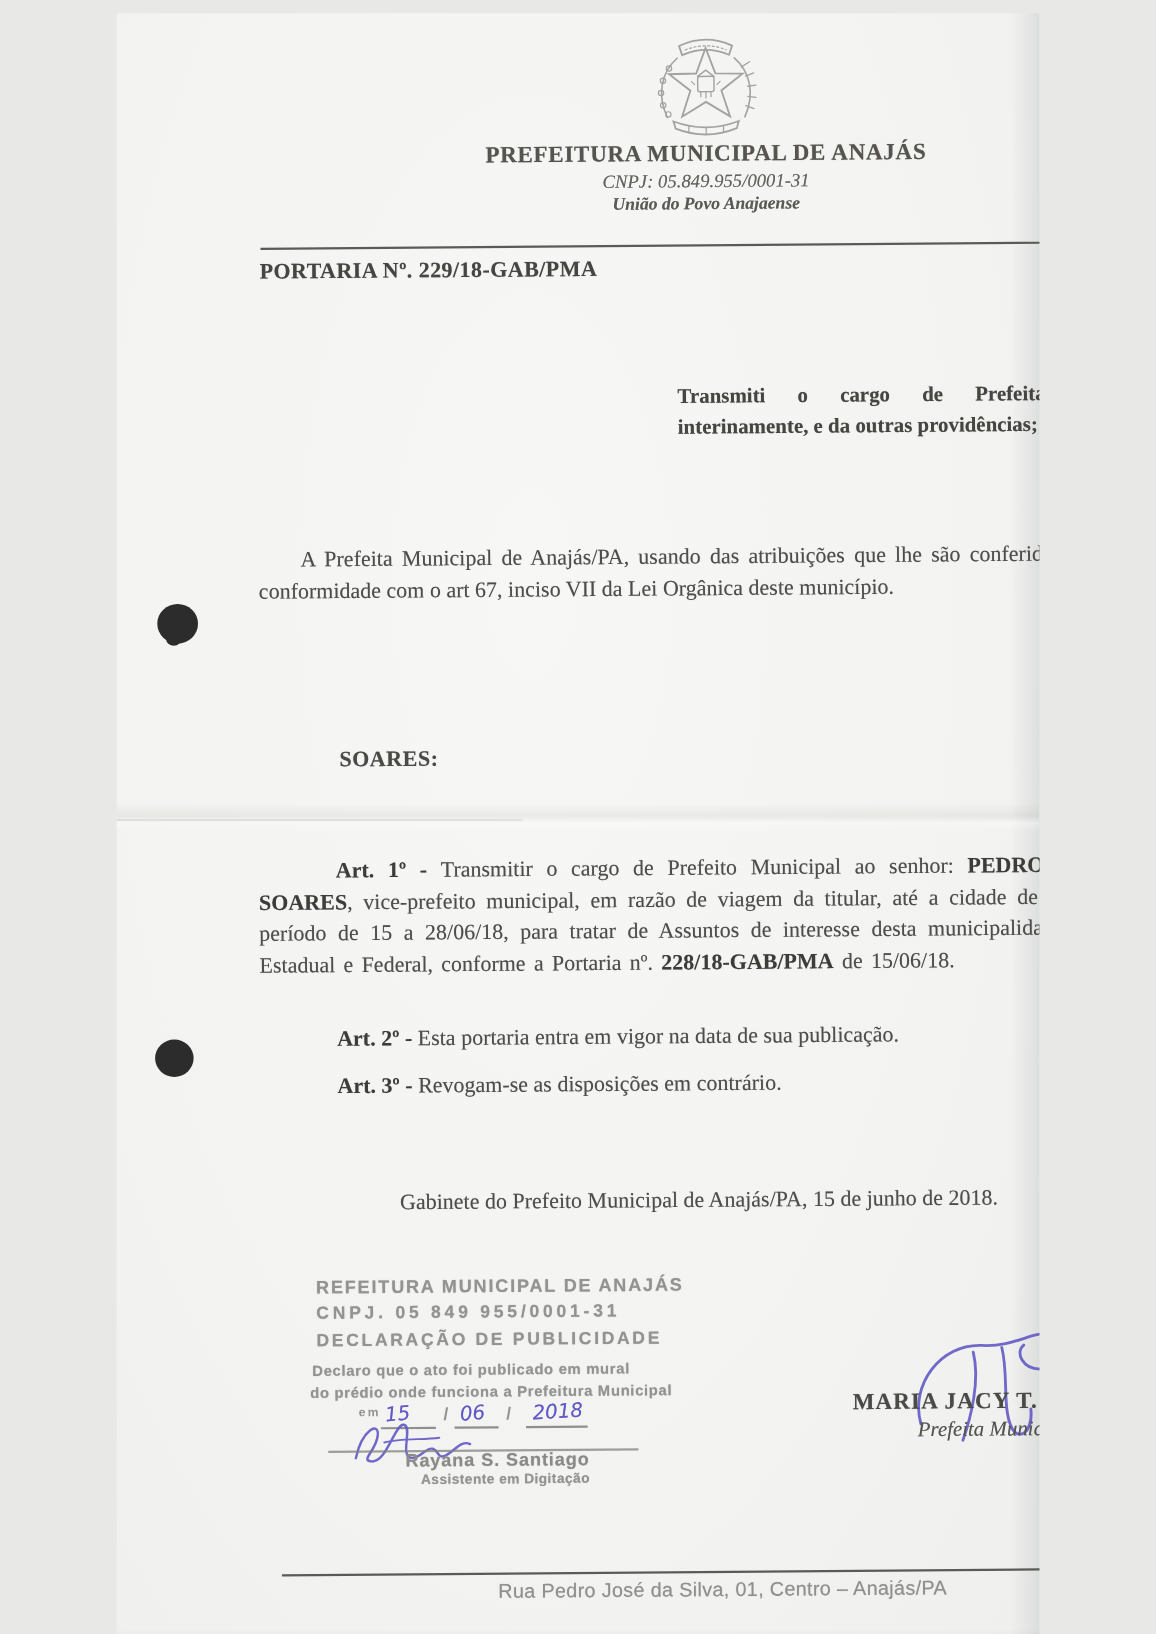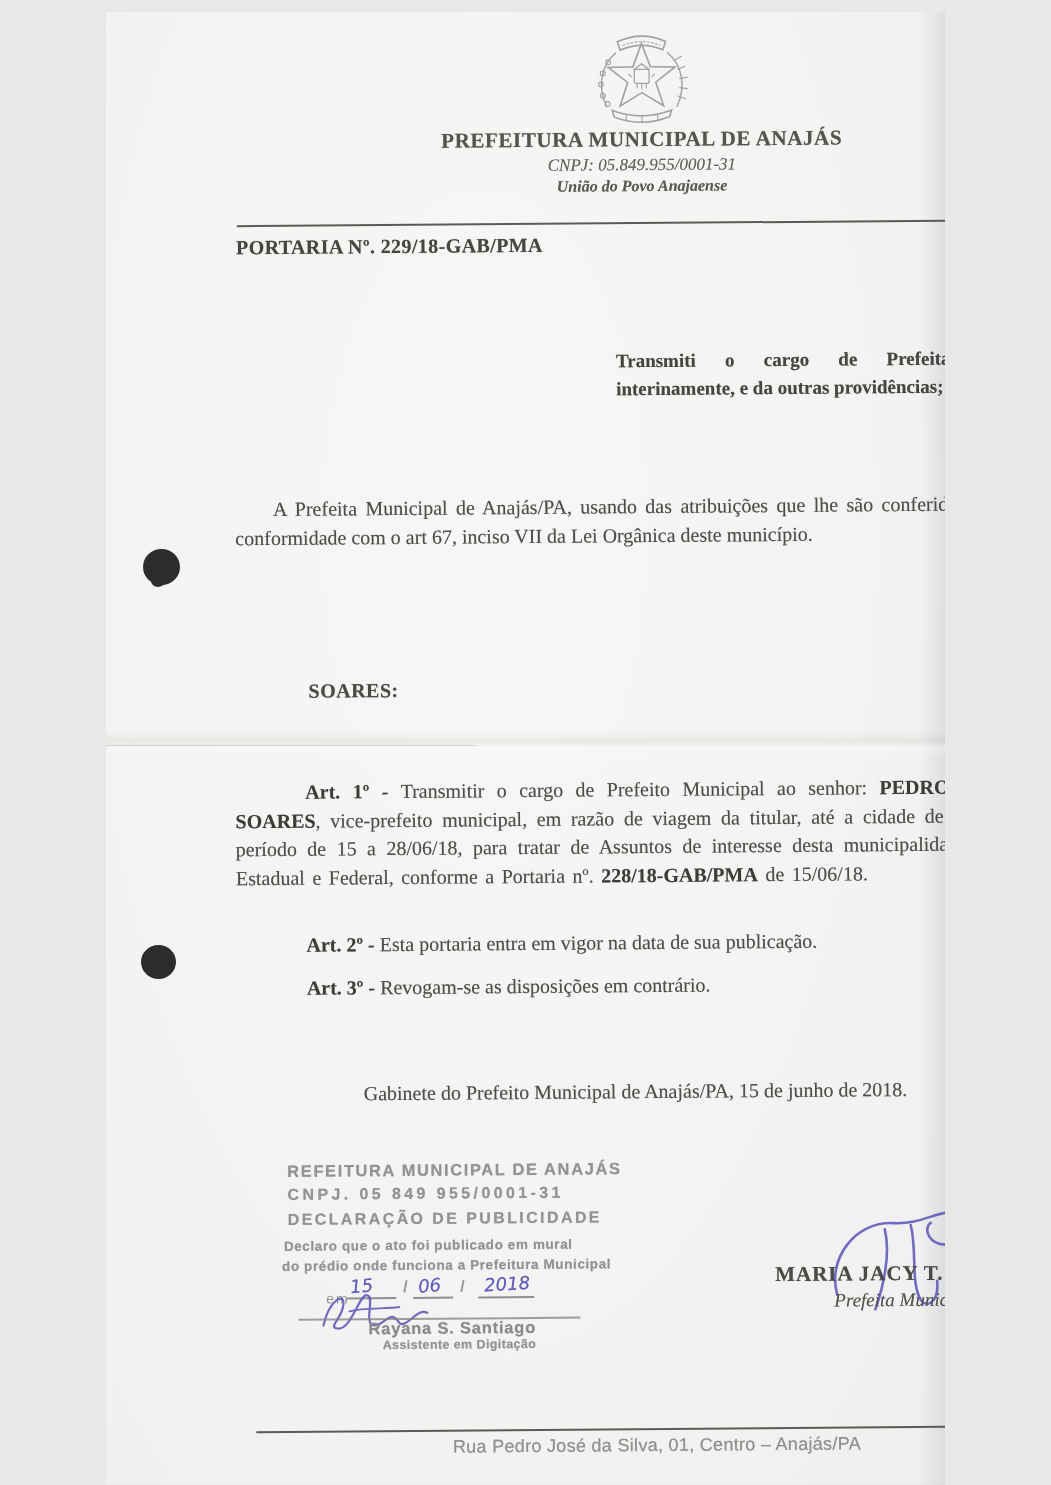--- a/index.html
+++ b/index.html
@@ -54,21 +54,21 @@
   
   .stamp { position:absolute; left:150px; top:1148px; width:340px; height:200px;
            font-family:"Liberation Sans","DejaVu Sans",sans-serif; color:#8e8e8c; opacity:0.95; }
   .stamp .srow { position:absolute; white-space:nowrap; text-shadow:0 0 1px rgba(142,142,140,0.65); }
   .s1 { left:28px; top:0;   font-size:16.5px; font-weight:700; letter-spacing:1.6px; }
   .s2 { left:28px; top:24px; font-size:16px;  font-weight:700; letter-spacing:3.4px; }
   .s3 { left:28px; top:49px; font-size:16px;  font-weight:700; letter-spacing:2.4px; }
   .s4 { left:24px; top:77px; font-size:13.5px; font-weight:600; letter-spacing:0.6px; }
   .s5 { left:22px; top:97px; font-size:13.5px; font-weight:600; letter-spacing:0.6px; }
   .daterow { position:absolute; left:0; top:117px; width:340px; height:26px; }
-  .em-label { position:absolute; left:66px; top:12px; font-size:14px; font-weight:400;
+  .em-label { position:absolute; left:66px; top:0; font-size:11px; font-weight:700;
               letter-spacing:2px; color:#8e8e8c; }
   .dt-slash { position:absolute; top:0; font-size:16px; font-weight:700; color:#8e8e8c; }
   .slash1 { left:143px; } .slash2 { left:200px; }
   .hand { font-family:"DejaVu Sans",sans-serif; font-style:italic; color:#5a52c4;
           text-shadow:0 0 0.6px rgba(90,82,196,0.6); font-size:18px; }
   .dt-day   { position:absolute; left:90px;  top:-3px; transform:rotate(-5deg); }
   .dt-month { position:absolute; left:158px; top:-3px; transform:rotate(-4deg); }
   .dt-year  { position:absolute; left:224px; top:-4px; transform:rotate(-3deg); }
   .dt-ul { position:absolute; top:19px; height:1.6px; background:#8a8a88; }
   .ul1 { left:86px;  width:50px; }

